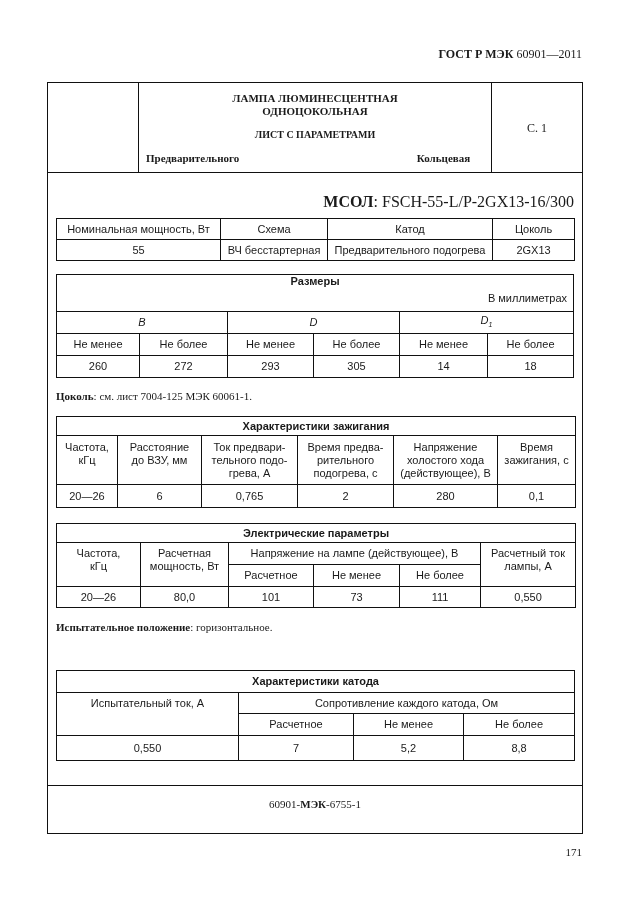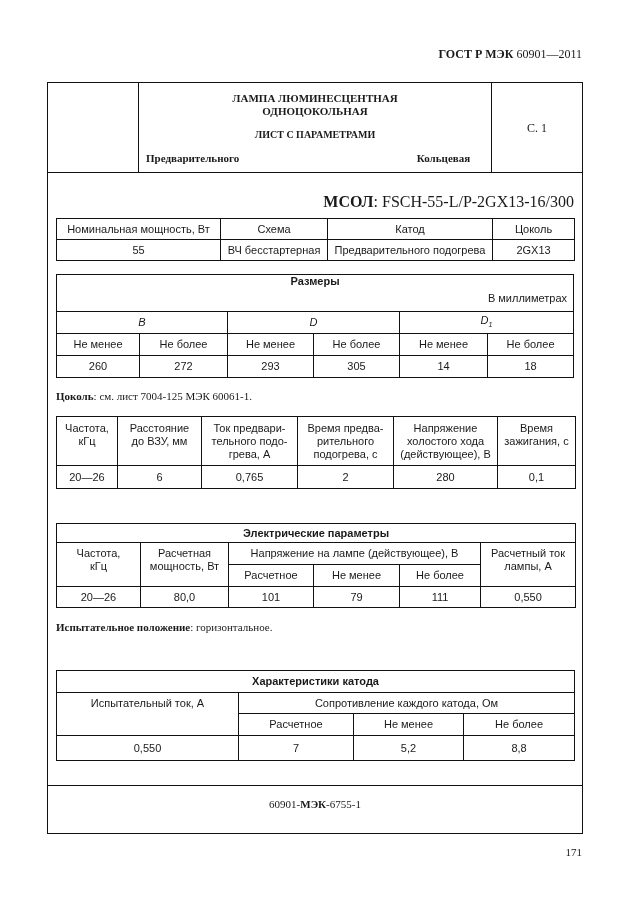--- a/index.html
+++ b/index.html
@@ -117,20 +117,23 @@
 <table class="t" style="left:56px; top:416px; width:519px;">
   <colgroup>
     <col style="width:61px">
       <col style="width:84px">
       <col style="width:96px">
     <col style="width:96px">
       <col style="width:104px">
       <col style="width:78px">
   </colgroup>
   <tbody>
+      <tr style="height:19px">
+    <td colspan="6" class="title">Характеристики зажигания</td>
+  </tr>
   <tr style="height:49px">
     <td style="vertical-align:top; padding-top:5px;">
       <div>Частота,</div>
       <div>кГц</div>
     </td>
     <td style="vertical-align:top; padding-top:5px;">
       <div>Расстояние</div>
       <div>до ВЗУ, мм</div>
     </td>
     <td style="vertical-align:top; padding-top:5px;">
@@ -194,21 +197,21 @@
   </tr>
   <tr style="height:22px">
     <td>Расчетное</td>
     <td>Не менее</td>
     <td>Не более</td>
   </tr>
   <tr style="height:21px">
     <td>20—26</td>
     <td>80,0</td>
     <td>101</td>
-    <td>79</td>
+    <td>73</td>
     <td>111</td>
     <td>0,550</td>
   </tr>
 </tbody>
   </table>
 
 <div class="abs note" style="left:56px; top:621px;">
   <span class="b">Испытательное положение</span><span>:  горизонтальное.</span>
 </div>
 

